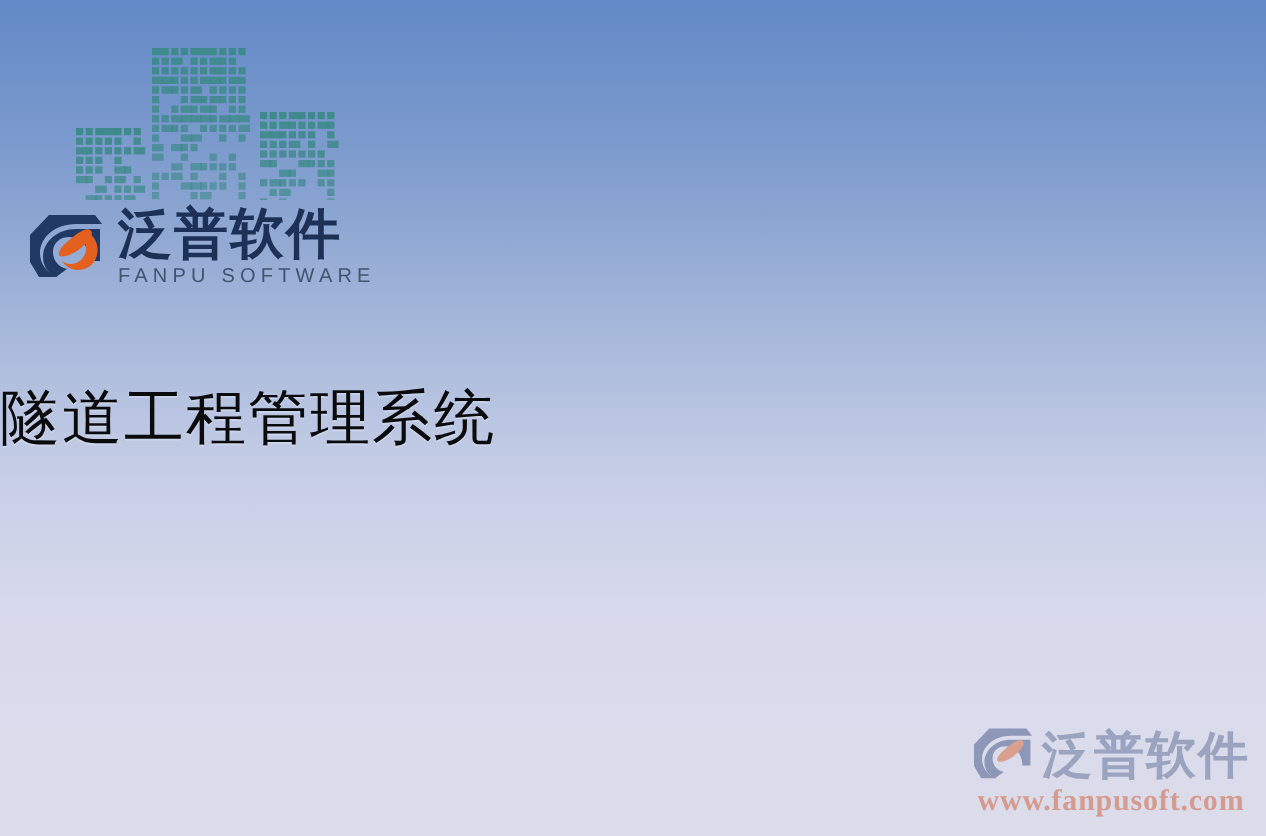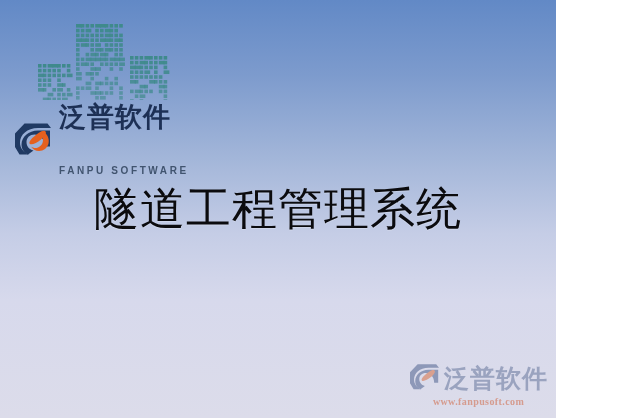--- a/index.html
+++ b/index.html
@@ -5,21 +5,21 @@
   * { margin:0; padding:0; box-sizing:border-box; }
 
   html, body {
     width:633px; height:418px;
     overflow:hidden;
     font-family:"Liberation Sans", sans-serif;
   }
 
   #slide {
     position:relative;
-    width:556px; height:418px;
+    width:633px; height:418px;
     background:
       linear-gradient(to bottom,
         #6289c6 0%,
         #6b90c9 8%,
         #7e9ccd 20%,
         #96aed5 33%,
         #adbedd 45%,
         #c2cbe5 57%,
         #d2d5ea 68%,
         #dbdcee 78%,
@@ -54,36 +54,35 @@
   }
   #brand-mark { width:38px; height:36px; display:block; flex:none; }
   #brand-wordmark { display:flex; flex-direction:column; justify-content:center; }
   .brand-cn {
     font-size:27px; line-height:29px; font-weight:bold;
     color:#1d3055; letter-spacing:1px;
     font-family:"Liberation Sans","DejaVu Sans", sans-serif;
     white-space:nowrap;
   }
   .brand-en {
-    font-size:10px; line-height:13px; font-weight:bold;
+    font-size:10px; line-height:13px; font-weight:normal;
     color:#41546f; letter-spacing:2.6px;
     font-family:"Liberation Sans", sans-serif;
     white-space:nowrap;
-    margin-top:32px;
   }
 
   
   #headline {
     position:absolute;
     left:0; right:0; top:183px;
     z-index:3;
-    text-align:center;
+    text-align:left;
     color:#0b0b0e;
     font-family:"Liberation Serif","DejaVu Serif", serif;
-    font-size:45px;
+    font-size:30px;
     line-height:53px;
     letter-spacing:1px;
     text-shadow:0 1px 0 rgba(255,255,255,.22);
   }
   #headline .hl-line { display:block; white-space:nowrap; }
 
   
   #watermark {
     position:absolute;
     right:8px; bottom:8px;
@@ -93,21 +92,21 @@
   #wm-row { display:flex; align-items:center; gap:4px; }
   #wm-mark { width:31px; height:29px; display:block; flex:none; }
   .wm-cn {
     font-size:25px; line-height:28px; font-weight:bold;
     color:#9aa3bf; letter-spacing:1px;
     font-family:"Liberation Sans","DejaVu Sans", sans-serif;
     white-space:nowrap;
   }
   .wm-url {
     margin-top:1px;
-    font-size:10px; line-height:17px; font-weight:bold;
+    font-size:15px; line-height:17px; font-weight:bold;
     color:#d59b8e; letter-spacing:.4px;
     font-family:"Liberation Serif","DejaVu Serif", serif;
     white-space:nowrap;
   }
 </style>
 </head>
 <body>
 
 <div id="slide">
 

